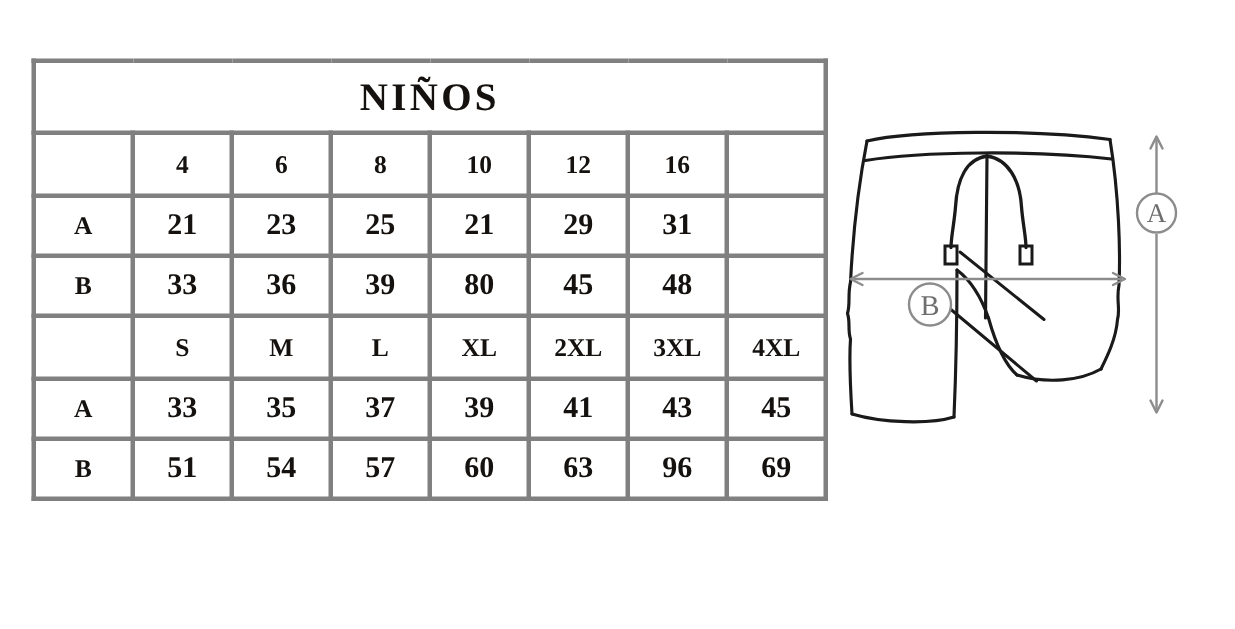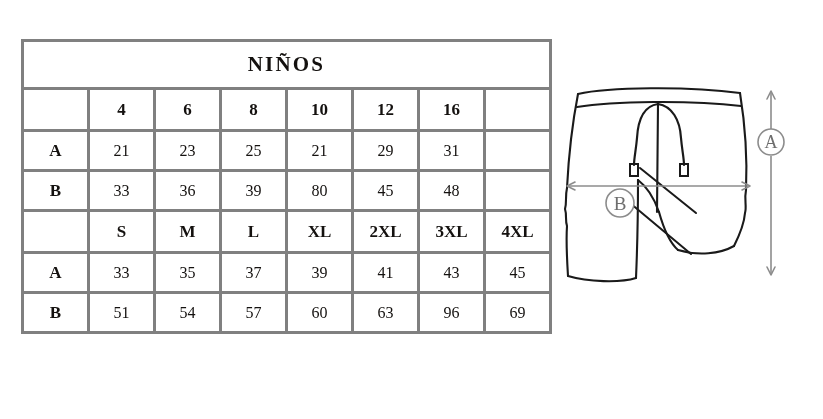--- a/index.html
+++ b/index.html
@@ -24,33 +24,33 @@
     border:3px solid #808080;
     background:#ffffff;
     text-align:center;
     vertical-align:middle;
     color:#14110f;
     font-family:"Liberation Serif", serif;
     padding:0;
   }
   .section-title{
     height:45px;
-    font-size:21px;
+    font-size:26px;
     font-weight:bold;
     letter-spacing:2.2px;
   }
   .hdr-cell{
     height:39px;
     font-size:17px;
     font-weight:bold;
   }
   .data-cell{
     height:37px;
-    font-size:16px;
-    font-weight:normal;
+    font-size:20px;
+    font-weight:bold;
   }
   .row-label{
     height:37px;
     font-size:17px;
     font-weight:bold;
   }
   .empty-cell{}
 
   
   .diagram{

